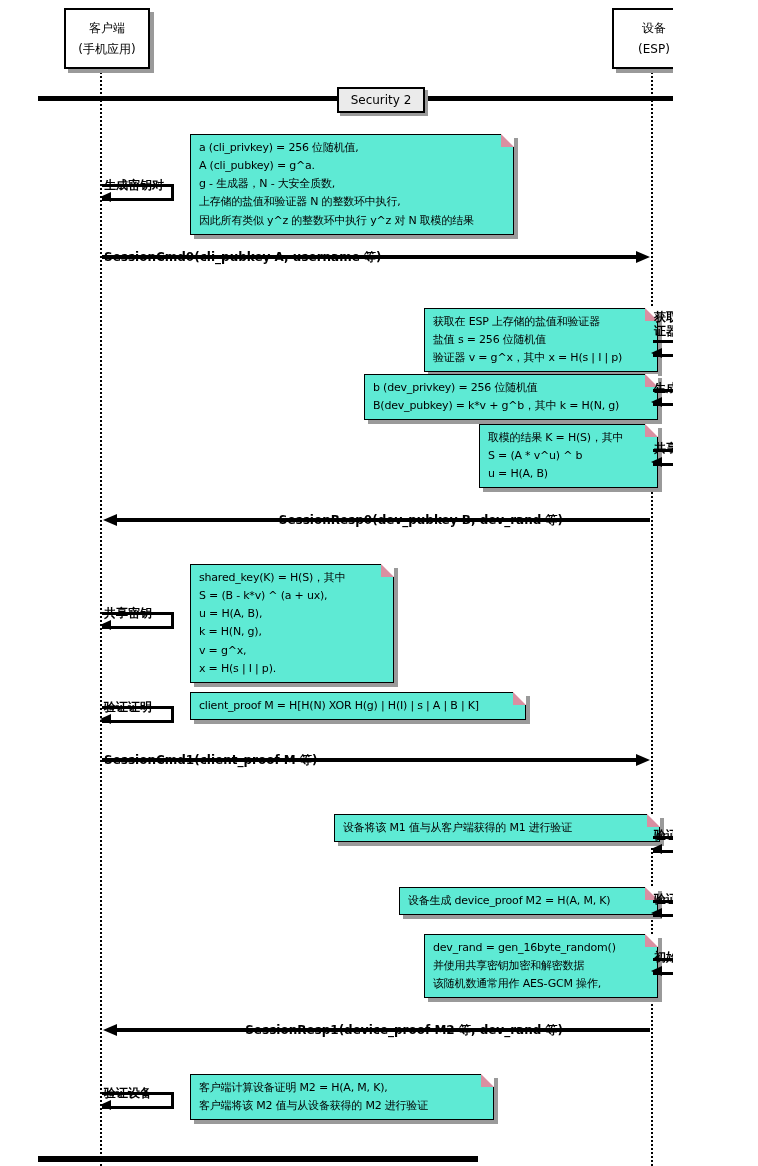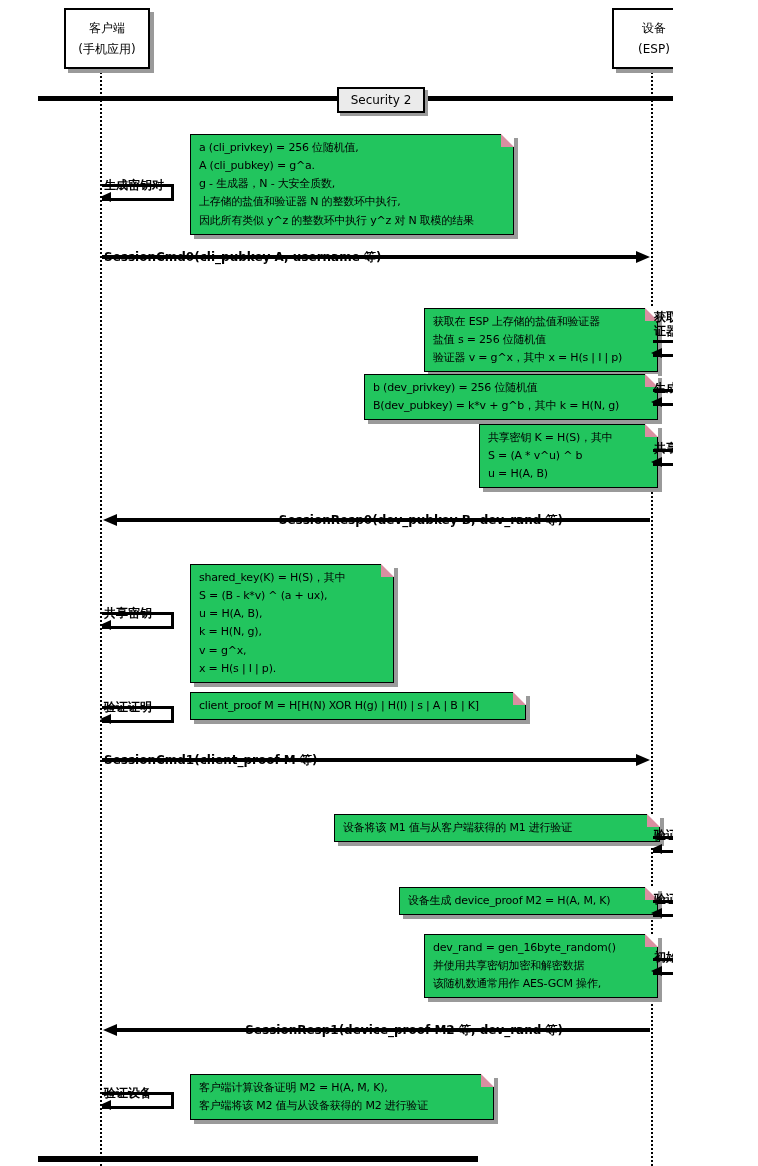--- a/index.html
+++ b/index.html
@@ -12,21 +12,21 @@
     position:absolute;background:#fff;border:2px solid #000;
     box-shadow:4px 4px 0 #9a9a9a;display:flex;flex-direction:column;
     align-items:center;justify-content:center;font-size:12px;line-height:1.7;text-align:center;
   }
   .sep-bar{position:absolute;height:5px;background:#000;}
   .sep-label{
     position:absolute;background:#ebebeb;border:2px solid #000;box-shadow:3px 3px 0 #9a9a9a;
     font-size:12px;display:flex;align-items:center;justify-content:center;
   }
   .note{
-    position:absolute;background:#22c55e;border:1px solid #000;
+    position:absolute;background:#5eead4;border:1px solid #000;
     box-shadow:4px 4px 0 #9a9a9a;font-size:11px;line-height:1.65;
     padding:4px 8px;letter-spacing:-0.2px;
   }
   .note .fold{
     position:absolute;top:-1px;right:-1px;width:0;height:0;border-style:solid;
     border-width:0 13px 13px 0;border-color:#ffffff #ffffff #d98fa1 #d98fa1;
   }
   .nl{white-space:nowrap;}
   .msg-line{position:absolute;height:4px;background:#000;}
   .arrow-right{position:absolute;width:0;height:0;border-top:6px solid transparent;border-bottom:6px solid transparent;border-left:14px solid #000;}
@@ -93,21 +93,21 @@
   <div class="note" style="left:364px;top:374px;width:276px;">
     <span class="fold"></span>
     <div class="nl">b (dev_privkey) = 256 位随机值</div>
     <div class="nl">B(dev_pubkey) = k*v + g^b，其中 k = H(N, g)</div>
   </div>
   <div class="self-arrow" style="left:653px;top:389px;"></div>
   <div class="action-label r" style="left:654px;top:381px;">生成密钥对</div>
 
   <div class="note" style="left:479px;top:424px;width:161px;">
     <span class="fold"></span>
-    <div class="nl">共享密钥 K = H(S)，其中</div>
+    <div class="nl">取模的结果 K = H(S)，其中</div>
     <div class="nl">S = (A * v^u) ^ b</div>
     <div class="nl">u = H(A, B)</div>
   </div>
   <div class="self-arrow" style="left:653px;top:449px;"></div>
   <div class="action-label r" style="left:654px;top:441px;">共享密钥</div>
 
   <div class="msg-line" style="left:116px;top:518px;width:534px;"></div>
   <div class="arrow-left" style="left:103px;top:514px;"></div>
   <div class="msg-label r" style="right:110px;top:512px;">SessionResp0(dev_pubkey B, dev_rand 等)</div>
 

